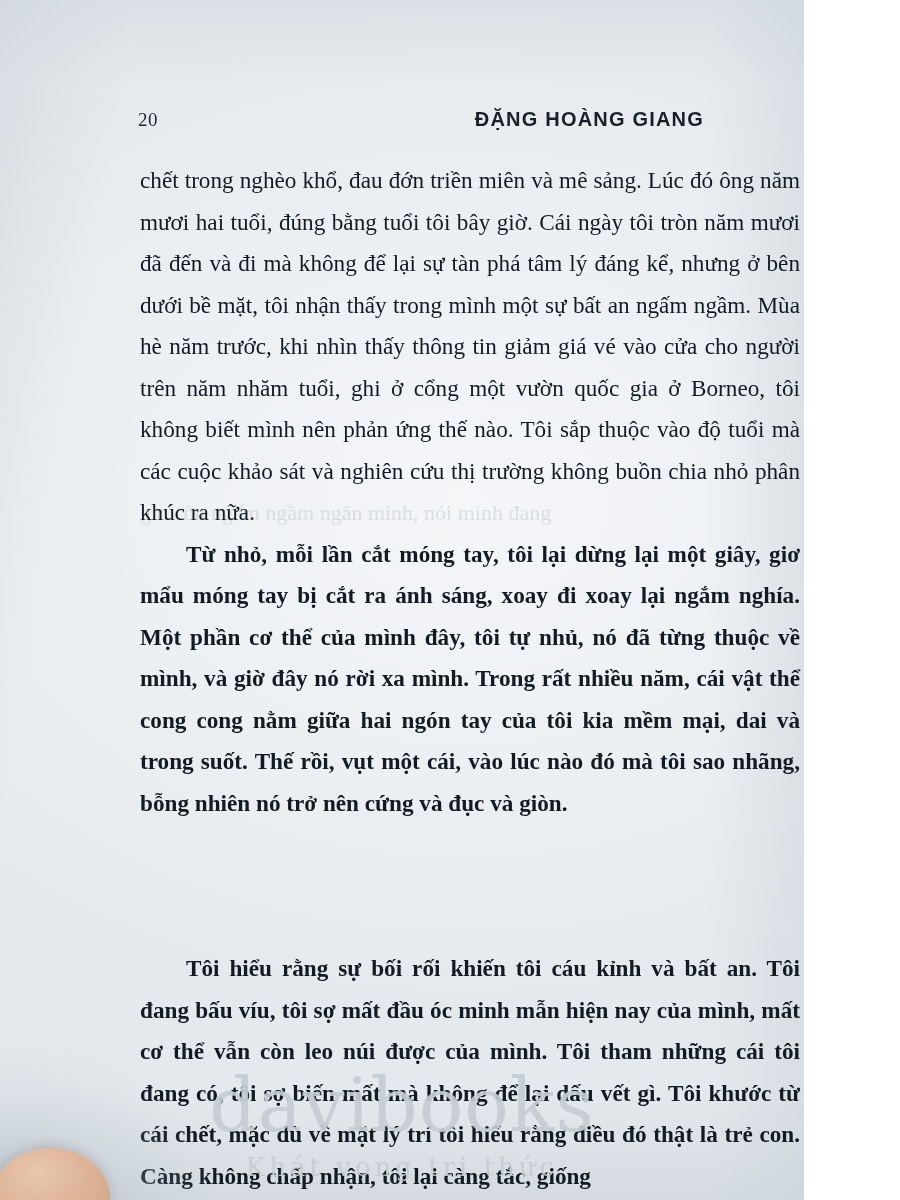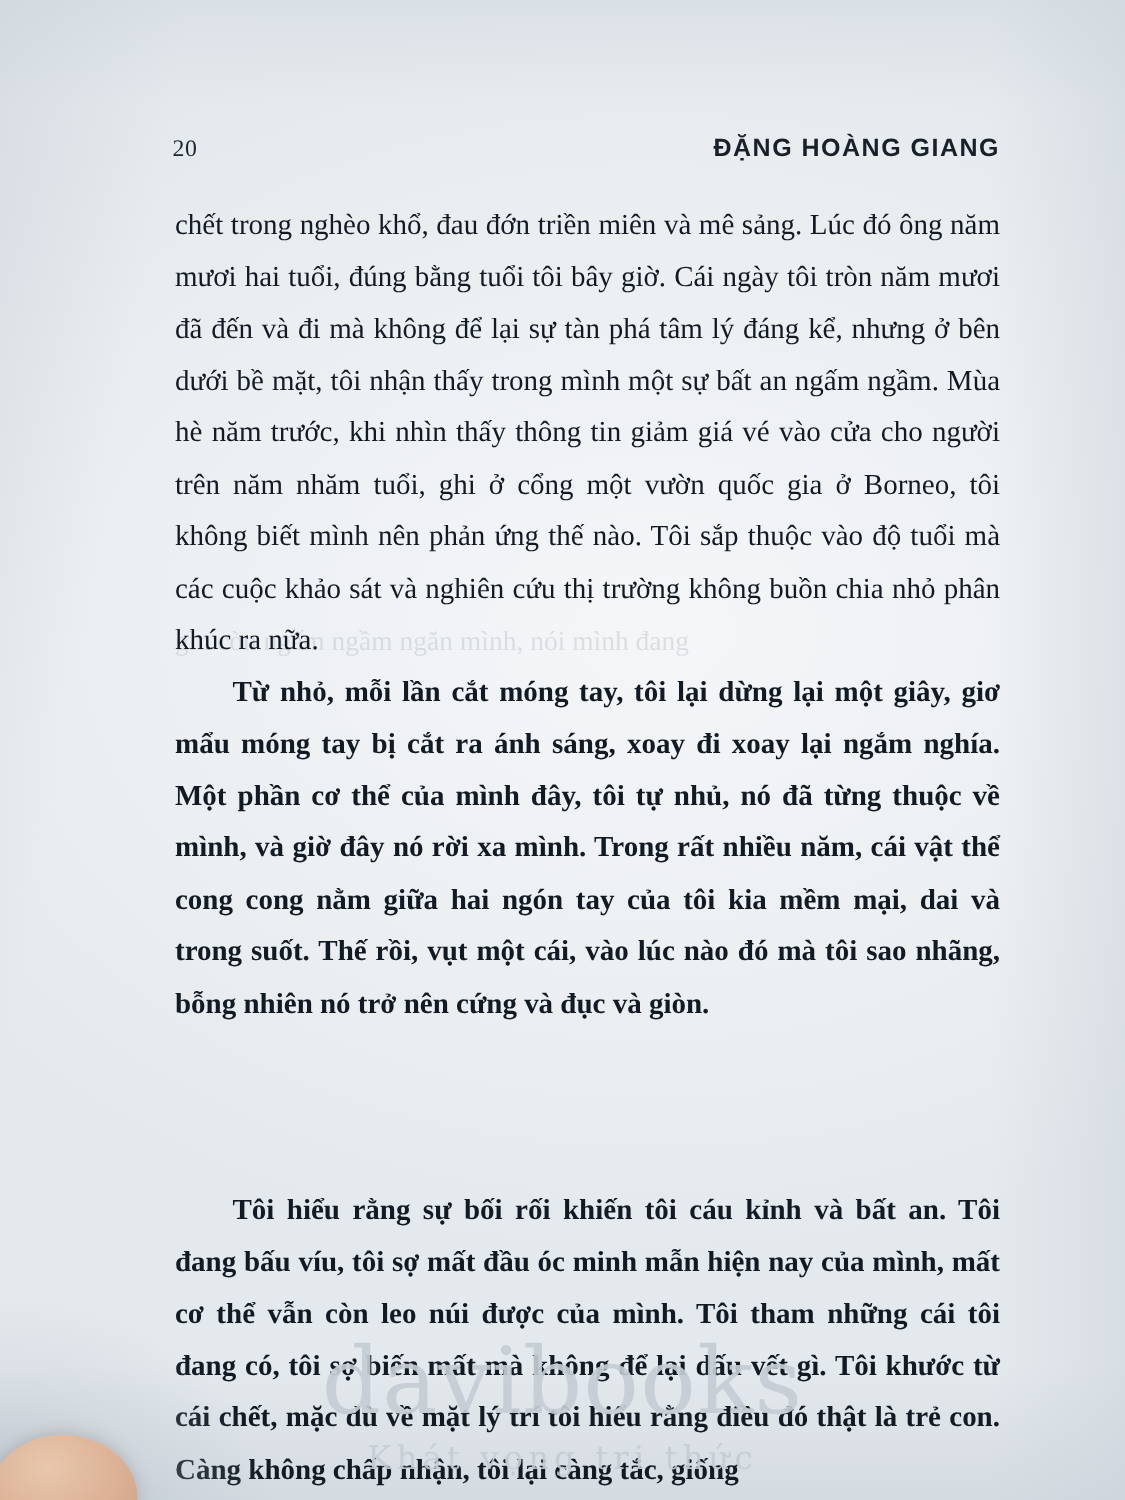--- a/index.html
+++ b/index.html
@@ -8,21 +8,21 @@
   }
   body {
     width: 900px;
     height: 1200px;
     background: #ffffff;
     font-family: "Liberation Serif", serif;
     overflow: hidden;
   }
   .page {
     position: relative;
-    width: 900px;
+    width: 804px;
     height: 1200px;
     background:
       radial-gradient(ellipse 700px 500px at 58% 42%, #f4f6f8 0%, #eef1f4 45%, #e9edf0 75%, #e4e9ed 100%);
     overflow: hidden;
   }
   
   .paper-shade {
     position: absolute;
     inset: 0;
     background:

